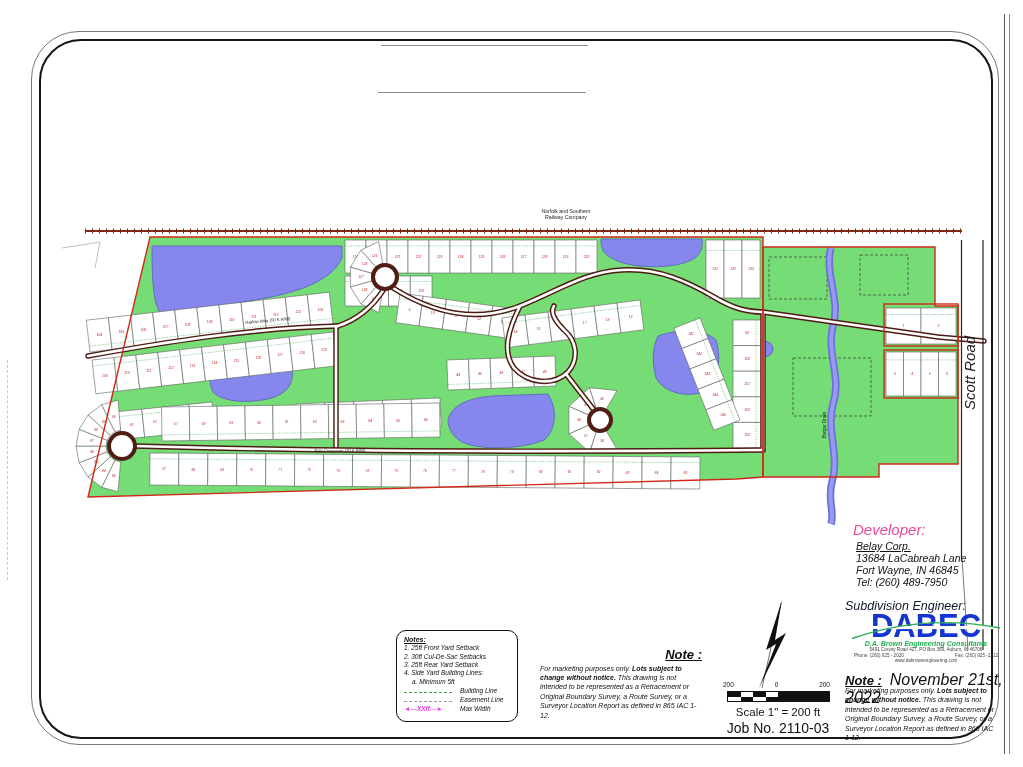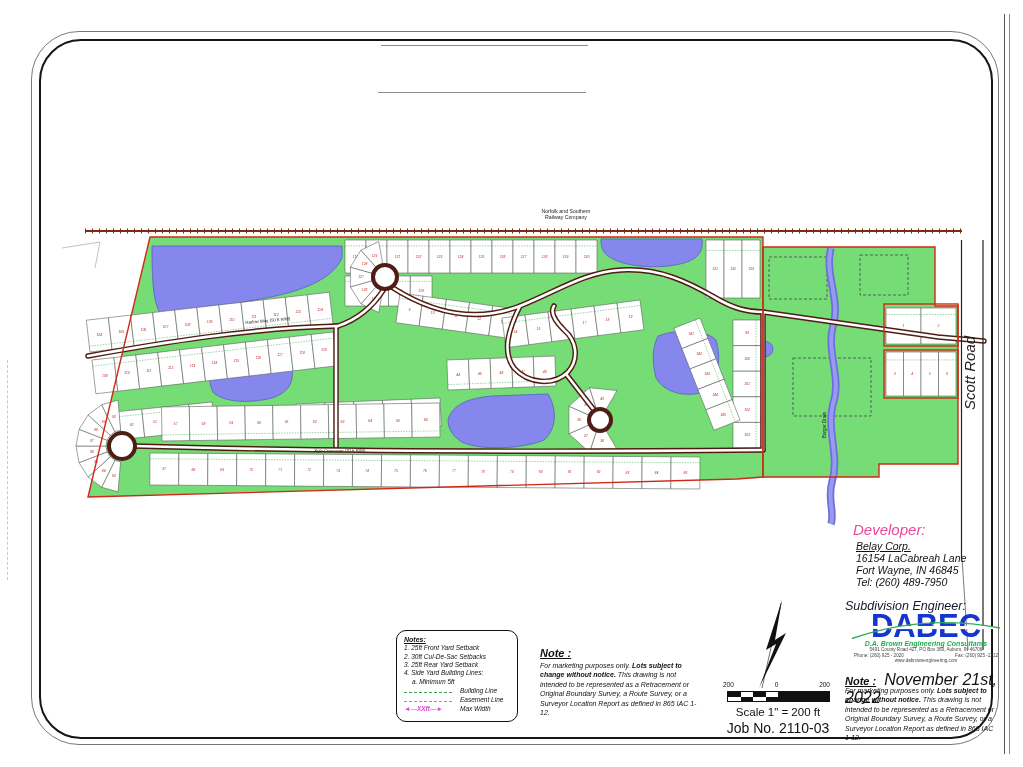--- a/index.html
+++ b/index.html
@@ -32,21 +32,21 @@
   .notes-sub{padding-left:8px;}
   .leg-row{display:flex;align-items:center;height:9px;}
   .leg-sym{width:52px;display:inline-block;}
   .leg-line-green{border-top:1.2px dashed #3aa653;width:48px;height:0;display:inline-block;}
   .leg-line-gray{border-top:1.2px dashed #9a9a9a;width:48px;height:0;display:inline-block;}
   .leg-mw{color:#e23ae2;font-weight:700;white-space:nowrap;}
   .leg-mw::before{content:"◄—";}
   .leg-mw::after{content:"—►";}
   .leg-label{margin-left:4px;white-space:nowrap;}
   .note-block{font-size:7px;font-style:italic;line-height:1.35;}
-  .note-head{font-weight:700;text-decoration:underline;font-size:11px;}
+  .note-head{font-weight:700;text-decoration:underline;font-size:13px;text-align:right;}
   .center-note{left:540px;top:646px;width:162px;}
   .right-note{left:845px;top:686px;width:152px;}
   
   .ticks{left:723px;top:681px;width:107px;display:flex;justify-content:space-between;font-size:6.5px;}
   .bar{left:727px;top:691px;width:101px;height:9px;border:1px solid #111;display:flex;box-sizing:content-box;background:#fff;}
   .checker{display:grid;grid-template-rows:repeat(2,1fr);grid-template-columns:repeat(4,1fr);width:50px;}
   .checker span{display:block;}
   .checker span:nth-child(-n+4):nth-child(odd),
   .checker span:nth-child(n+5):nth-child(even){background:#111;}
   .solidhalf{width:51px;background:#111;}
@@ -583,21 +583,21 @@
         <span></span>
         <span></span>
     </div>
     <div class="solidhalf"></div>
   </div>
   <div class="abs scale-text olay">Scale 1" = 200 ft</div>
   <div class="abs job-text olay">Job No. 2110-03</div>
 
   <div class="abs dev-head olay">Developer:</div>
   <div class="abs dev-line dev-name olay" style="top:540px;">Belay Corp.</div>
-  <div class="abs dev-line olay" style="top:552px;">16154 LaCabreah Lane</div>
+  <div class="abs dev-line olay" style="top:552px;">13684 LaCabreah Lane</div>
   <div class="abs dev-line olay" style="top:564px;">Fort Wayne, IN 46845</div>
   <div class="abs dev-line olay" style="top:576px;">Tel: (260) 489-7950</div>
 
   <div class="abs eng-head olay">Subdivision Engineer:</div>
   <div class="abs dabec olay">
     <div class="dabec-logo">
       <span>DABEC</span>
       <div class="dabec-stripe"></div>
       <svg class="dabec-swoosh" width="152" height="34">
         <path d="M2 28 Q 74 4 150 18" stroke="#2fae5a" stroke-width="1.4" fill="none"></path>

